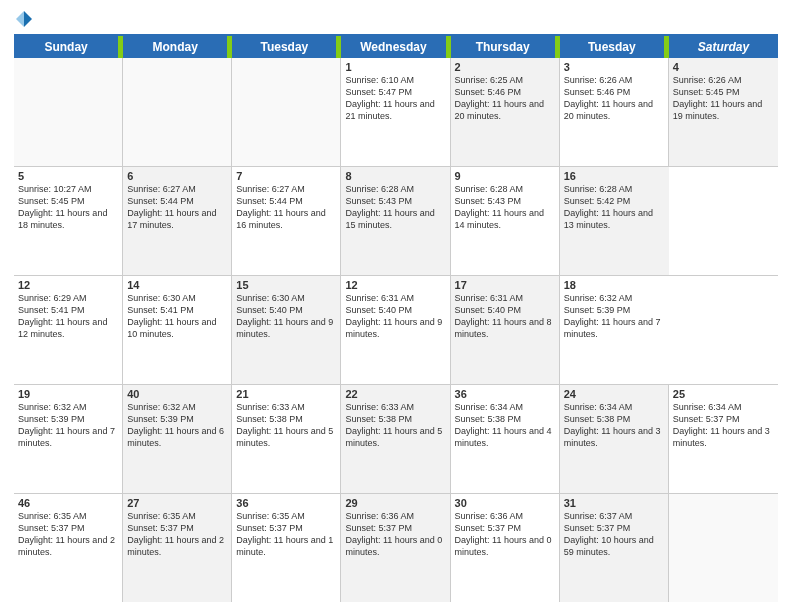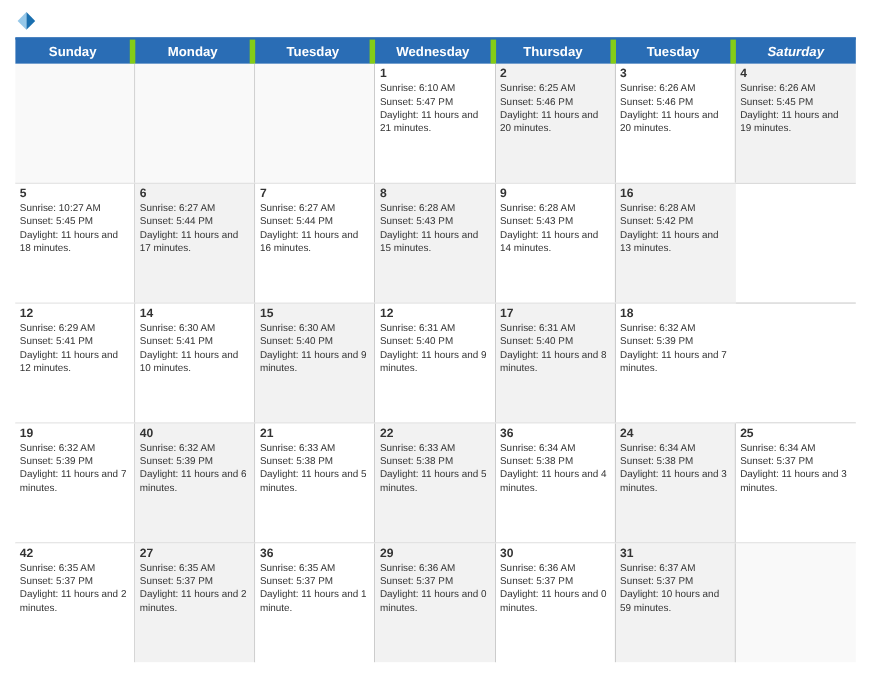--- a/index.html
+++ b/index.html
@@ -277,21 +277,21 @@
           </div>
           <div class="cal-cell">
             <div class="day-num">25</div>
             <div class="cell-text">Sunrise: 6:34 AM
 Sunset: 5:37 PM
 Daylight: 11 hours and 3 minutes.</div>
           </div>
         </div>
         <div class="cal-row">
           <div class="cal-cell">
-            <div class="day-num">42</div>
+            <div class="day-num">46</div>
             <div class="cell-text">Sunrise: 6:35 AM
 Sunset: 5:37 PM
 Daylight: 11 hours and 2 minutes.</div>
           </div>
           <div class="cal-cell shade">
             <div class="day-num">27</div>
             <div class="cell-text">Sunrise: 6:35 AM
 Sunset: 5:37 PM
 Daylight: 11 hours and 2 minutes.</div>
           </div>

